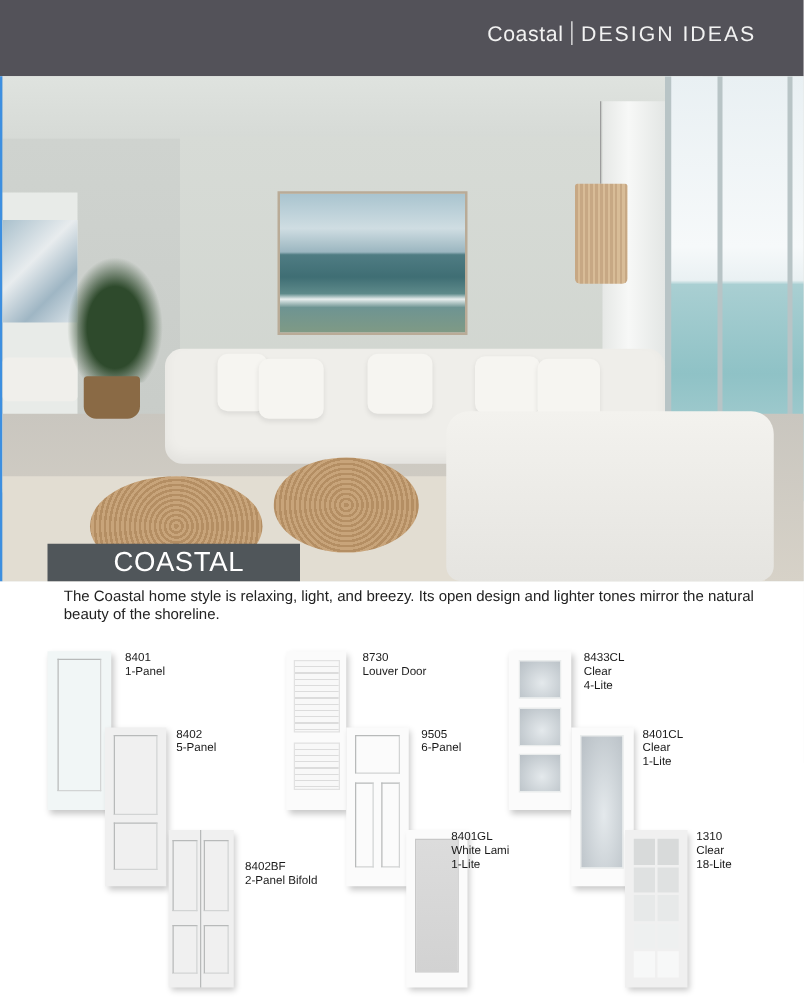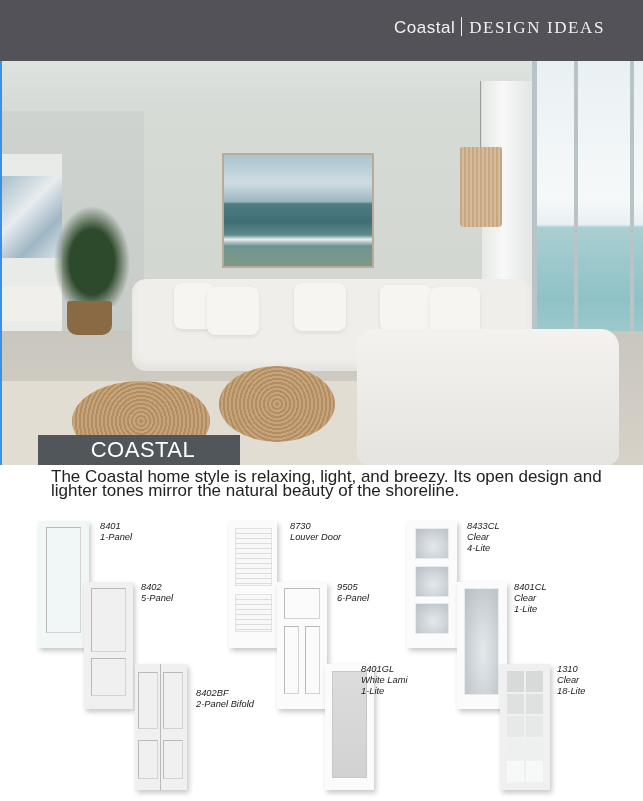--- a/index.html
+++ b/index.html
@@ -4,21 +4,21 @@
 <style>
   * { box-sizing: border-box; margin: 0; padding: 0; }
   html, body { width: 643px; height: 801px; background: #ffffff; overflow: hidden; }
   body { position: relative; font-family: "Liberation Sans", "DejaVu Sans", sans-serif; color: #1d1d1d; }
 
   
   .header { position: absolute; left: 0; top: 0; width: 643px; height: 61px; background: #535259; }
   .header-title { position: absolute; right: 38px; top: 17px; color: #f2f2f2; font-size: 17px; letter-spacing: 1px; white-space: nowrap; }
   .header-title .sub { letter-spacing: 0.5px; font-weight: normal; }
   .header-title .sep { display: inline-block; width: 1px; height: 19px; background: #f2f2f2; margin: 0 7px 0 6px; vertical-align: -3px; }
-  .header-title .main { letter-spacing: 1.6px; font-family: Liberation Serif, serif; }
+  .header-title .main { letter-spacing: 1.6px; }
 
   
   .photo { position: absolute; left: 0; top: 61px; width: 643px; height: 404px; overflow: hidden; background: #d3d7d3; border-left: 2px solid #3d8fe0; }
   .ceiling { position: absolute; left: 0; top: 0; width: 560px; height: 50px; background: linear-gradient(#dfe3df, #d6dad6); }
   .left-wall { position: absolute; left: 0; top: 50px; width: 142px; height: 280px; background: linear-gradient(#cfd3cf, #c7cbc7); }
   .doorway { position: absolute; left: 0; top: 93px; width: 60px; height: 240px; background: #e8ebe8; }
   .left-art { position: absolute; left: 0; top: 115px; width: 60px; height: 82px; background: linear-gradient(135deg, #a9c0cc, #e8ecee 40%, #9fb6c4 70%, #dde5ea); }
   .back-sofa { position: absolute; left: 0; top: 225px; width: 60px; height: 35px; background: #f0efeb; border-radius: 4px; }
   .main-wall { position: absolute; left: 142px; top: 48px; width: 338px; height: 270px; background: linear-gradient(#d7dbd6, #cfd4ce); }
   .painting { position: absolute; left: 220px; top: 92px; width: 152px; height: 115px; border: 2px solid #b9ab97; background: linear-gradient(#a9c4cf 0%, #cfdde2 25%, #9bb6c0 42%, #4f7c83 44%, #3f6e74 60%, #5e8a8a 72%, #e8eeee 76%, #6e9492 82%, #7f9a85 100%); }
@@ -34,30 +34,30 @@
   .sofa-back { position: absolute; left: 130px; top: 218px; width: 400px; height: 92px; background: #efeeea; border-radius: 14px; box-shadow: inset 0 -6px 10px rgba(0,0,0,0.05); }
   .sofa-chaise { position: absolute; left: 355px; top: 268px; width: 262px; height: 136px; background: linear-gradient(#f3f2ee, #e5e4e0); border-radius: 18px 18px 12px 12px; }
   .pillow { position: absolute; background: #f6f5f1; border-radius: 8px; box-shadow: 0 2px 4px rgba(0,0,0,0.08); }
   .pouf { position: absolute; border-radius: 50%; background: repeating-radial-gradient(circle at 50% 50%, #b48e63 0 2px, #c8a47a 2px 4px); }
 
   
   .style-label { position: absolute; left: 38px; top: 435px; width: 202px; height: 30px; background: #50565a; color: #ffffff; font-size: 22px; letter-spacing: 0.5px; text-align: center; line-height: 30px; }
   .style-label span { display: inline-block; padding-left: 8px; }
 
   
-  .description { position: absolute; left: 51px; top: 470px; width: 560px; font-size: 17px; line-height: 14px; color: #222; }
+  .description { position: absolute; left: 51px; top: 470px; width: 560px; font-size: 12px; line-height: 14px; color: #222; }
 
   
   .door { position: absolute; background: #fbfbfb; box-shadow: 2px 3px 5px rgba(0,0,0,0.22); }
   .door.tinted { background: #f1f6f6; }
   .door.gray { background: #f0f0f0; }
   .panel { position: absolute; border: 1px solid #d2d4d4; border-left-color: #b8baba; border-top-color: #b8baba; }
   .glass { position: absolute; background: radial-gradient(ellipse at 55% 60%, #e4e9ec 0%, #c4cbd0 70%, #b8bfc5 100%); border: 1px solid #e9ecec; }
   .louver { position: absolute; background: repeating-linear-gradient(#f8f8f8 0 4px, #dcdcdc 4px 5px); border: 1px solid #e2e2e2; }
-  .door-label { position: absolute; font-size: 9.3px; line-height: 11px; color: #1a1a1a; white-space: nowrap; font-style: italic; }
+  .door-label { position: absolute; font-size: 9.3px; line-height: 11px; color: #1a1a1a; white-space: nowrap; }
 </style>
 </head>
 <body>
 
 <div class="header">
   <div class="header-title">
     <span class="sub">Coastal</span><span class="sep"></span><span class="main">DESIGN IDEAS</span>
   </div>
 </div>
 

